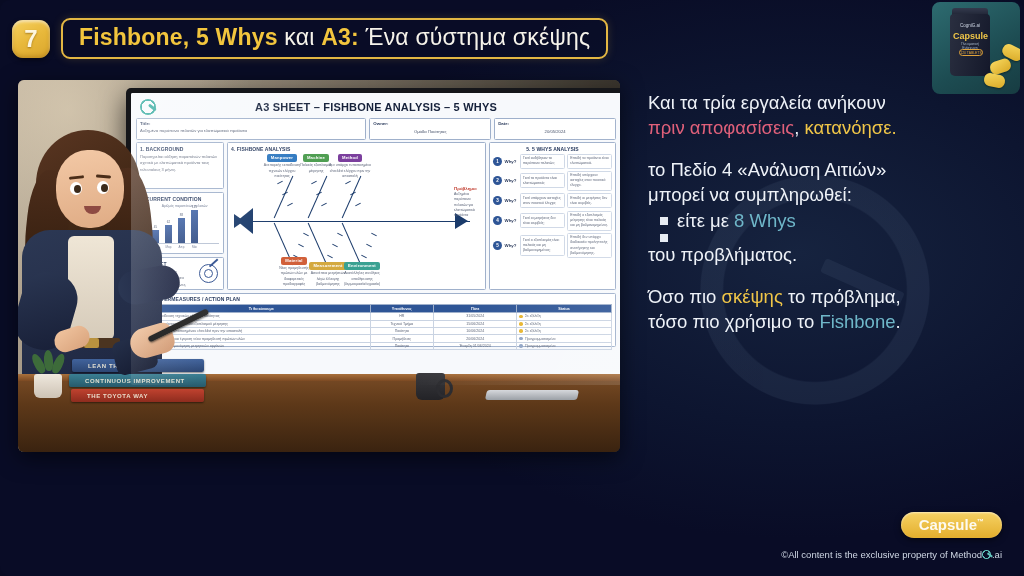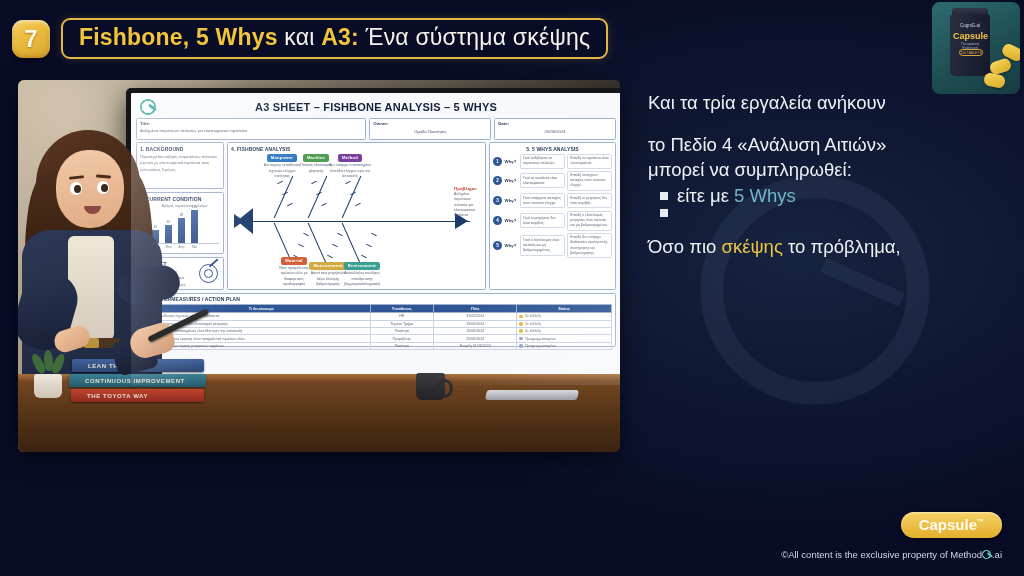--- a/index.html
+++ b/index.html
@@ -507,38 +507,41 @@
         <div class="book b3">
           <span>THE TOYOTA WAY</span>
         </div>
       </div>
     <div class="mug"></div>
     <div class="laptop"></div>
   </div>
 
   <div class="rpanel">
     <div class="rp-line">Και τα τρία εργαλεία ανήκουν</div>
+    <div class="rp-line"><span class="c-red">πριν αποφασίσεις</span><span>, </span><span class="c-gold">κατανόησε.</span></div>
 
     <div class="rp-gap"></div>
 
     <div class="rp-line">το Πεδίο 4 «Ανάλυση Αιτιών»</div>
     <div class="rp-line">μπορεί να συμπληρωθεί:</div>
 
     <div class="rp-bullet">
       <span class="bsq"></span>
-      <span><span>είτε με </span><span class="c-teal">5 Whys</span></span>
+      <span><span>είτε με </span><span class="c-teal">8 Whys</span></span>
     </div>
     <div class="rp-bullet">
       <span class="bsq"></span>
     </div>
 
+    <div class="rp-line">του προβλήματος.</div>
 
     <div class="rp-gap"></div>
 
     <div class="rp-line"><span>Όσο πιο </span><span class="c-gold">σκέψης</span><span> το πρόβλημα,</span></div>
+    <div class="rp-line"><span>τόσο πιο χρήσιμο το </span><span class="c-teal">Fishbone</span><span>.</span></div>
   </div>
 
   <div class="bottle-wrap">
     <div class="bcap"></div>
     <div class="bottle">
       <div class="blab1">CogniG.ai</div>
       <div class="blab2"><span>Capsule</span></div>
       <div class="blab3">Πνευματική Ενίσχυση</div>
       <div class="blab4">120 TABLETS</div>
     </div>

